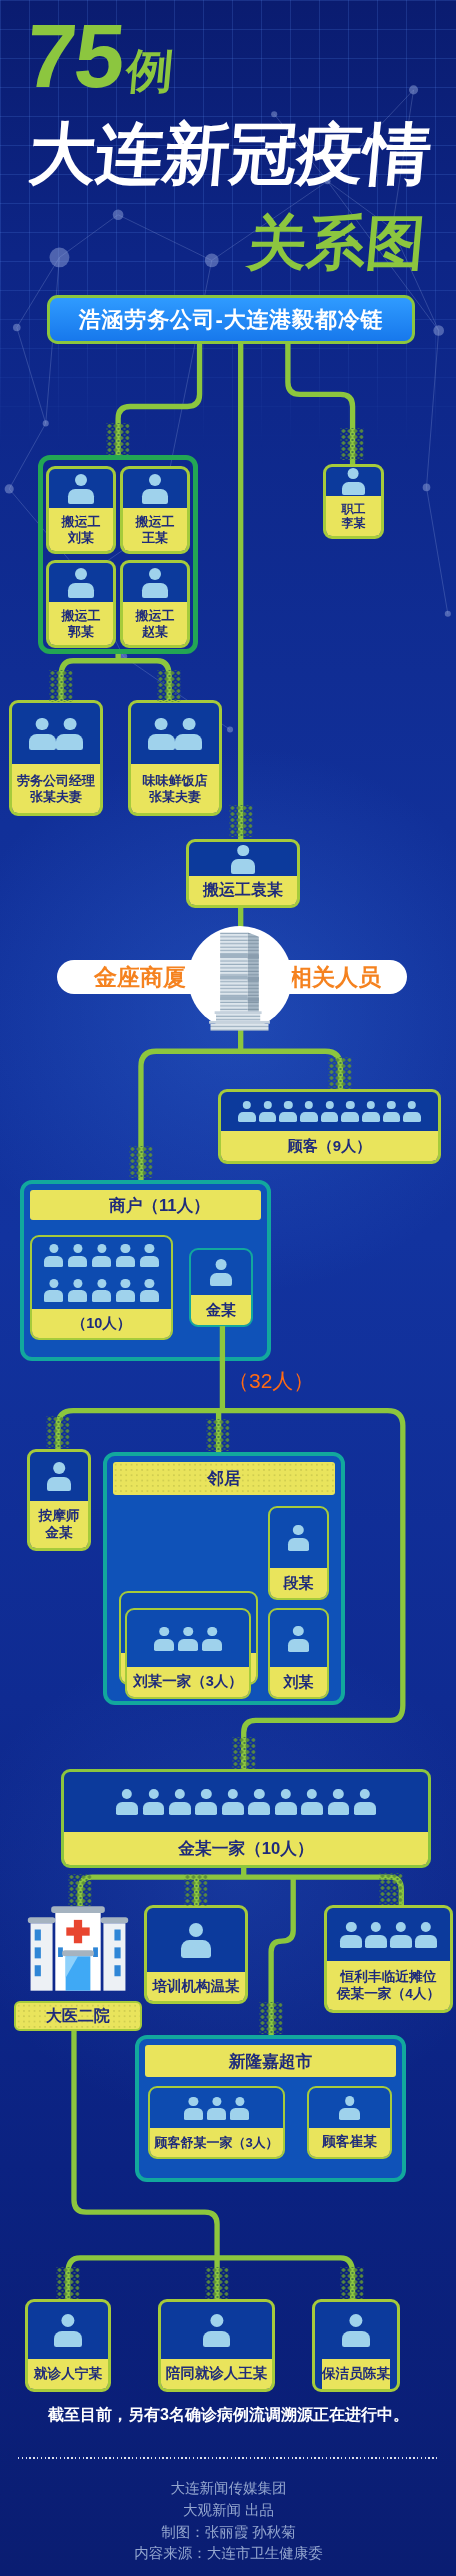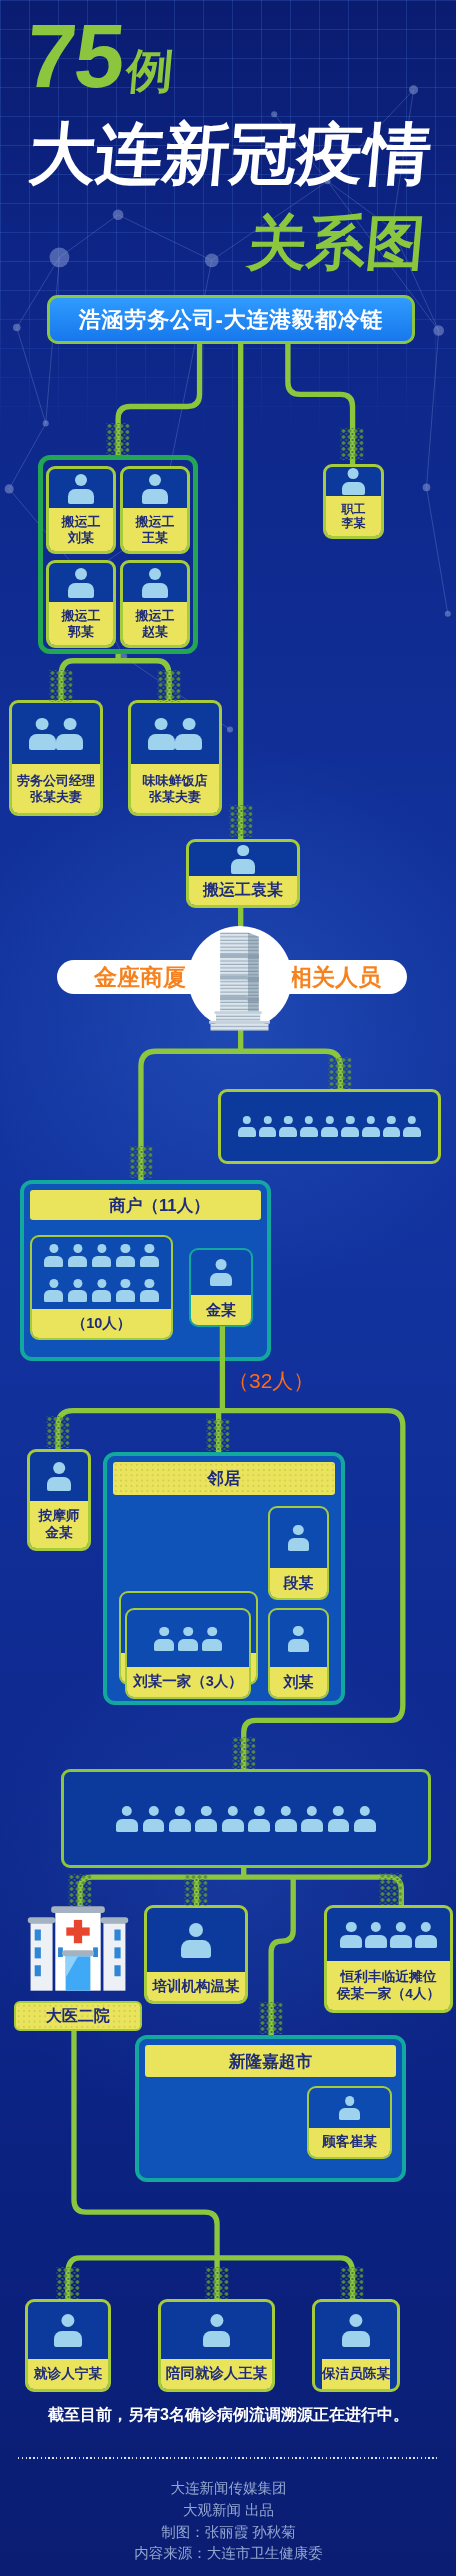--- a/index.html
+++ b/index.html
@@ -256,20 +256,23 @@
         <div class="person"></div>
         <div class="person"></div>
         <div class="person"></div>
         <div class="person"></div>
         <div class="person"></div>
         <div class="person"></div>
         <div class="person"></div>
         <div class="person"></div>
         <div class="person"></div>
       </div>
+    <div class="label" style="height:30px;font-size:15px;">
+      <span>顾客（9人）</span>
+    </div>
   </div>
 
   <div class="group" style="left:20px;top:1180px;width:251px;height:181px;">
     <div class="ghead" style="height:30px;font-size:16.7px;padding-left:28px;">商户（11人）</div>
   </div>
   <div class="card inner" style="left:30px;top:1235px;width:143px;height:105px;">
     <div class="icons wrap" style="--s:23px;">
         <div class="person"></div>
         <div class="person"></div>
         <div class="person"></div>
@@ -353,20 +356,23 @@
         <div class="person"></div>
         <div class="person"></div>
         <div class="person"></div>
         <div class="person"></div>
         <div class="person"></div>
         <div class="person"></div>
         <div class="person"></div>
         <div class="person"></div>
         <div class="person"></div>
       </div>
+    <div class="label" style="height:33px;font-size:16.7px;">
+      <span>金某一家（10人）</span>
+    </div>
   </div>
 
   <svg class="hosp" width="114" height="99" viewBox="0 0 150 144">
     <rect x="2" y="22" width="40" height="9" rx="4" fill="#A5B3C0"></rect>
     <rect x="108" y="22" width="40" height="9" rx="4" fill="#A5B3C0"></rect>
     <rect x="6" y="31" width="32" height="98" fill="#EDF1F5"></rect>
     <rect x="112" y="31" width="32" height="98" fill="#EDF1F5"></rect>
     <rect x="36" y="6" width="78" height="10" rx="4" fill="#A5B3C0"></rect>
     <rect x="42" y="16" width="66" height="113" fill="#FFFFFF"></rect>
     <rect x="69" y="26" width="12" height="34" fill="#E8452F"></rect>
@@ -403,20 +409,30 @@
       </div>
     <div class="label" style="height:49px;font-size:13.7px;">
       <span>恒利丰临近摊位</span>
       <span>侯某一家（4人）</span>
     </div>
   </div>
 
   <div class="group" style="left:135px;top:2035px;width:271px;height:147px;">
     <div class="ghead" style="height:32px;font-size:16.7px;">新隆嘉超市</div>
   </div>
+  <div class="card inner" style="left:148px;top:2086px;width:137px;height:73px;">
+    <div class="icons" style="--s:23px;">
+        <div class="person"></div>
+        <div class="person"></div>
+        <div class="person"></div>
+      </div>
+    <div class="label" style="height:29px;font-size:13px;">
+      <span>顾客舒某一家（3人）</span>
+    </div>
+  </div>
   <div class="card inner" style="left:307px;top:2086px;width:85px;height:73px;">
     <div class="icons" style="--s:24px;">
         <div class="person"></div>
       </div>
     <div class="label" style="height:29px;font-size:13.7px;">
       <span>顾客崔某</span>
     </div>
   </div>
 
   <div class="card" style="left:25px;top:2299px;width:86px;height:93px;">

